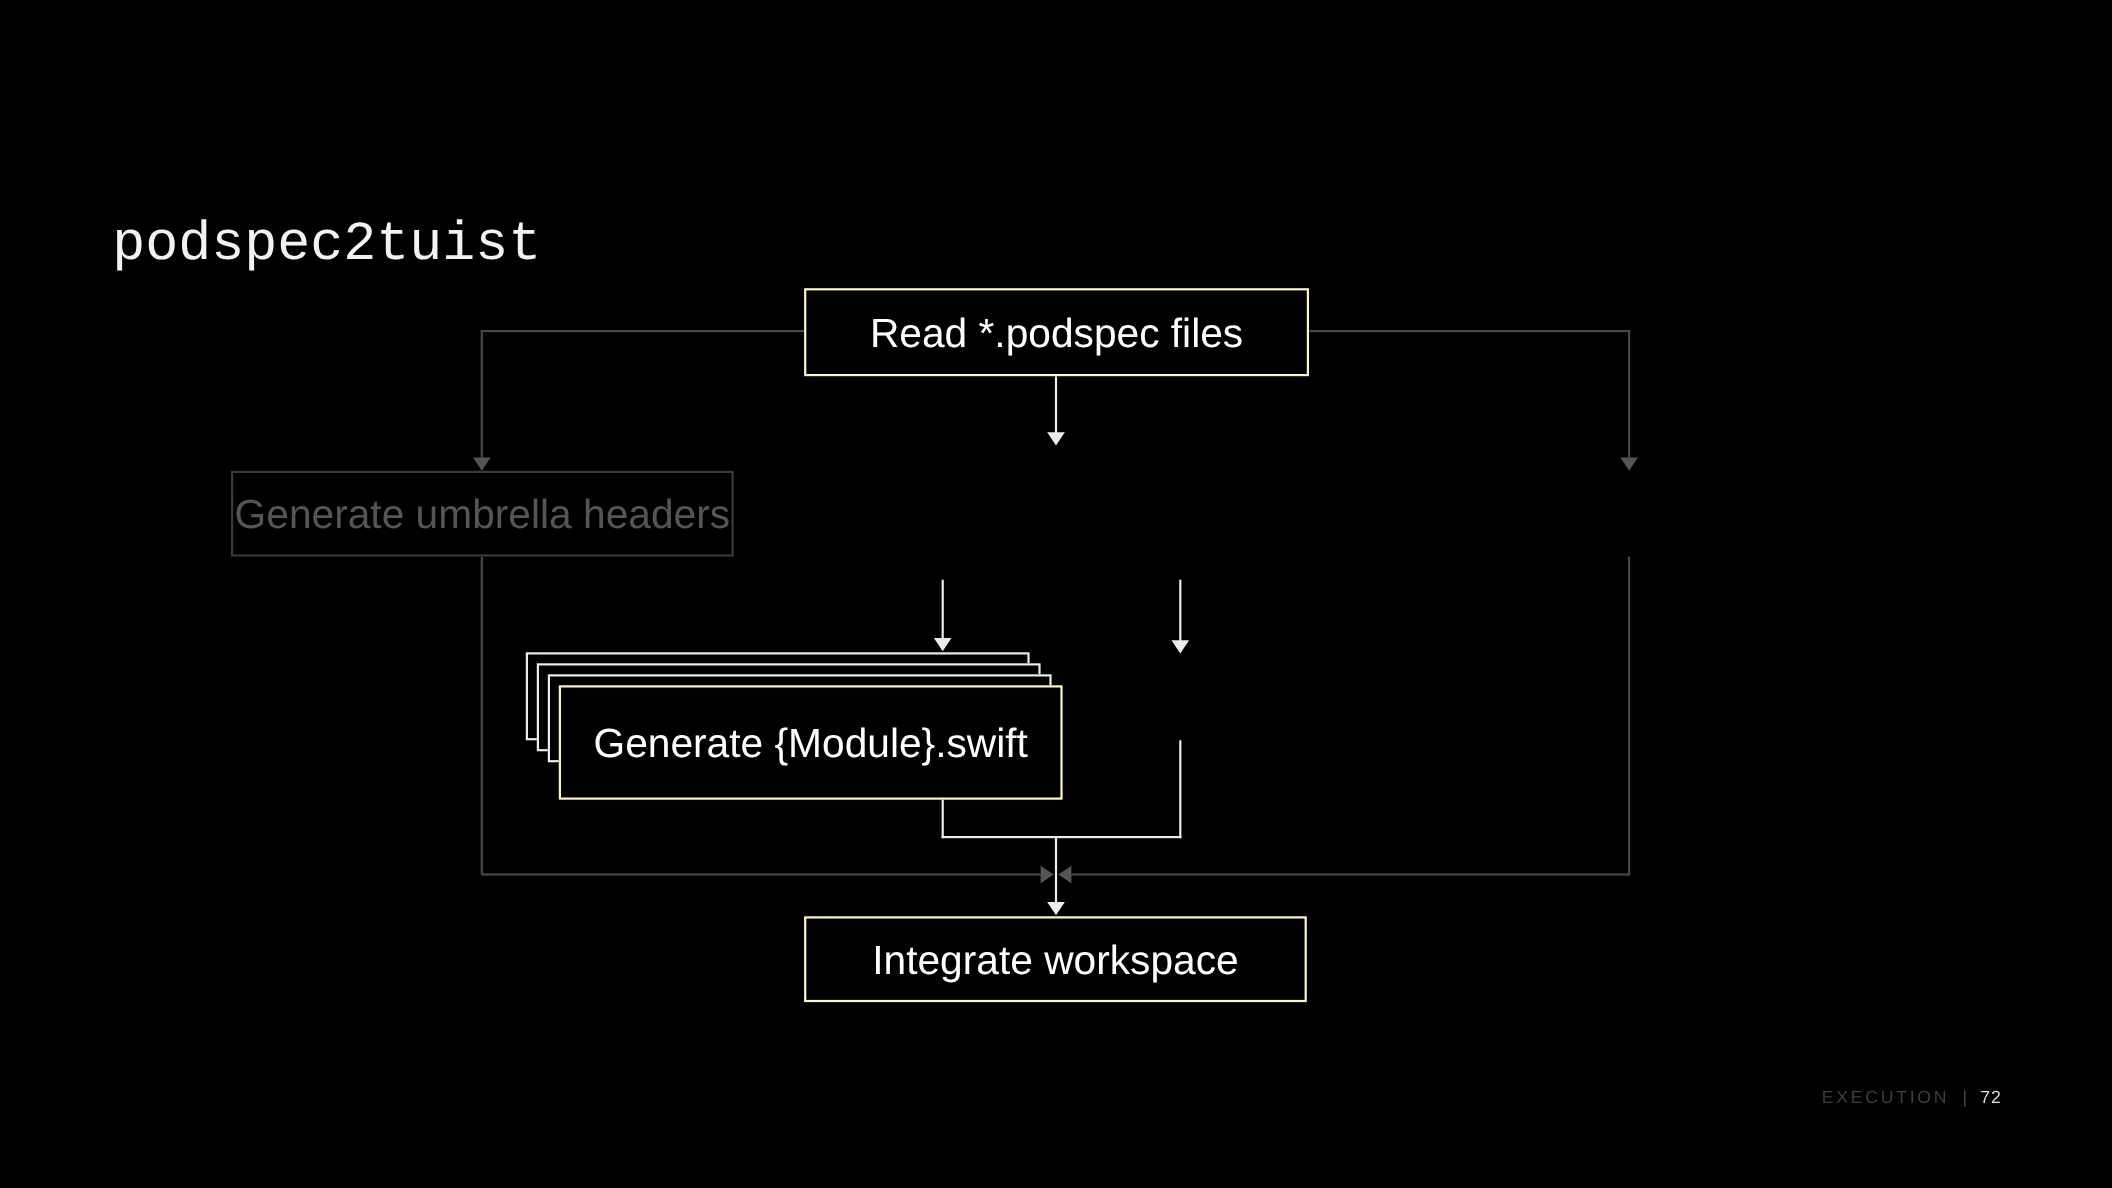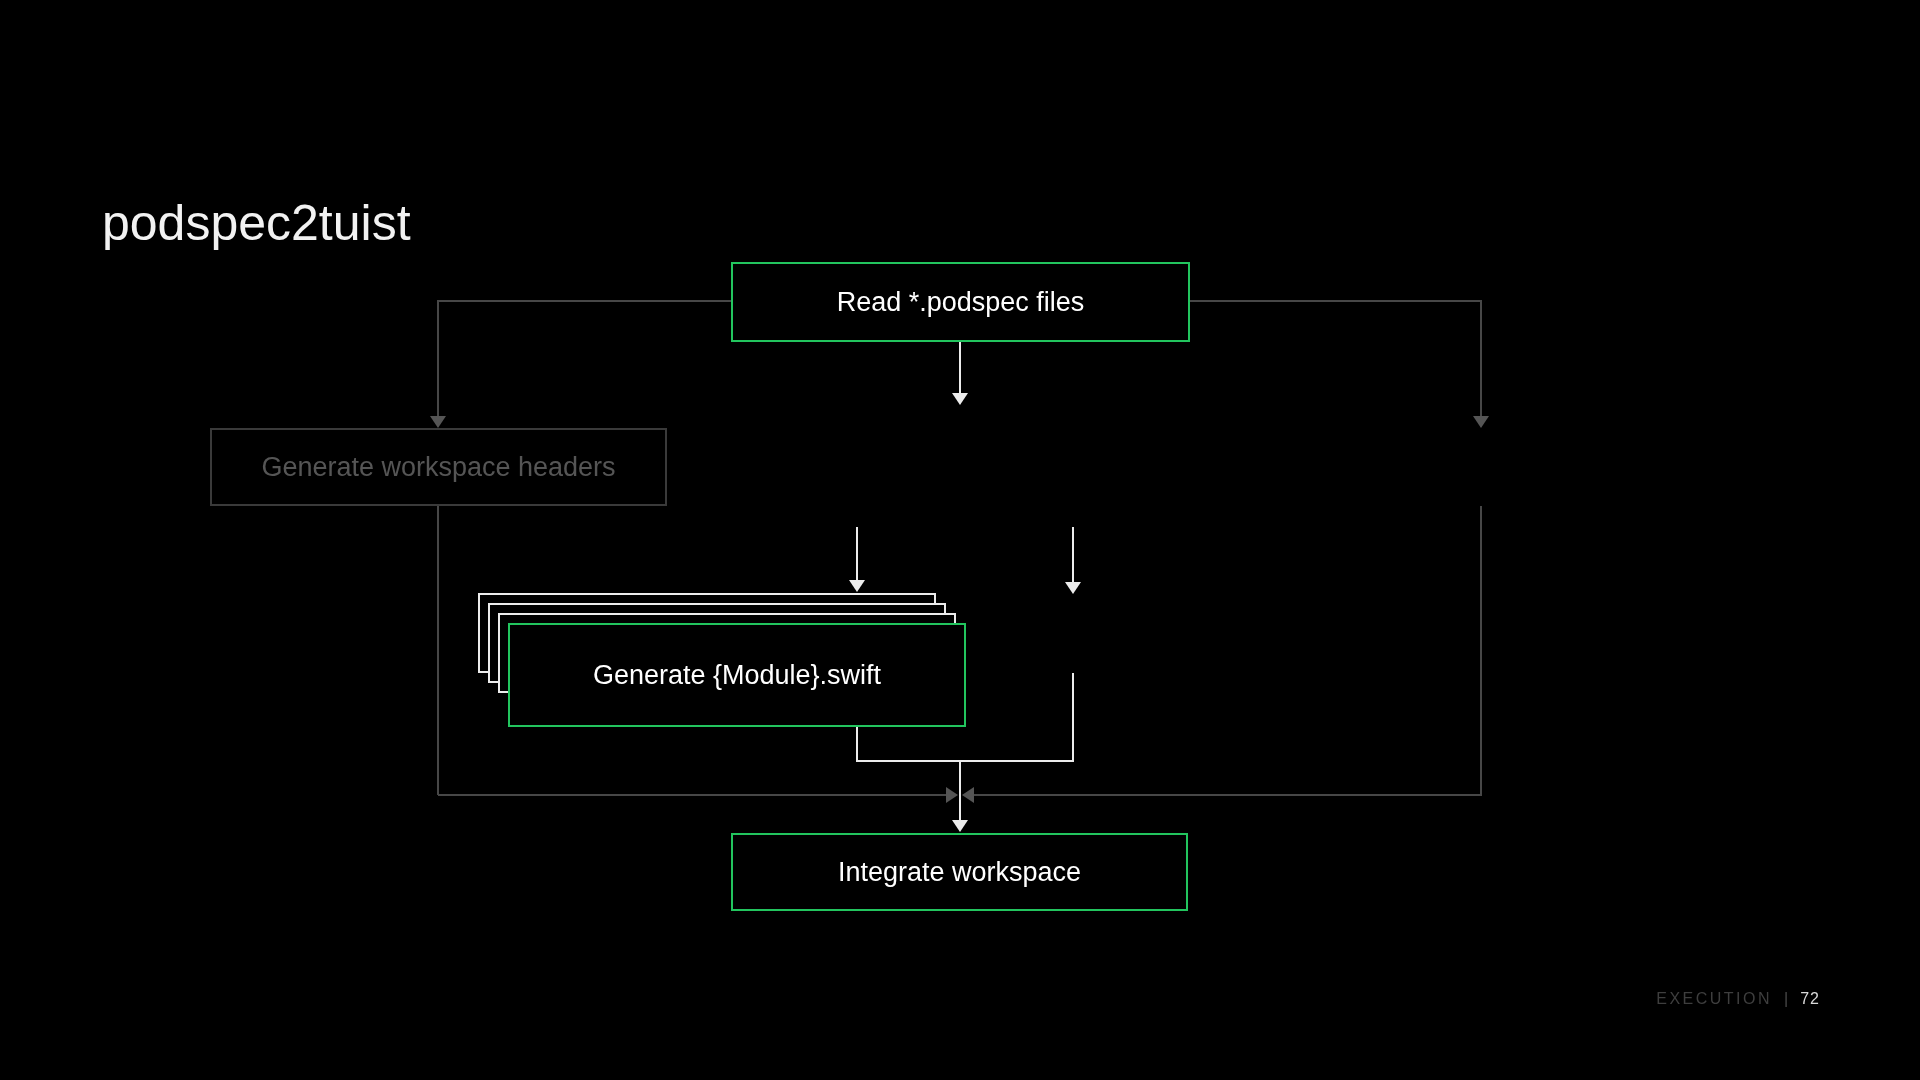--- a/index.html
+++ b/index.html
@@ -30,28 +30,29 @@
   }
   .subtitle {
     position: absolute;
     left: 102px;
     top: 198px;
     font-size: 50px;
     font-weight: 400;
     color: #f2f2f2;
     line-height: 1;
     white-space: nowrap;
+    font-family: Liberation Mono, monospace;
   }
   .node {
     position: absolute;
     box-sizing: border-box;
     background: #000;
-    border: 2px solid #22c55e;
+    border: 2px solid #fef9c3;
     color: #ffffff;
-    font-size: 27px;
+    font-size: 37px;
     line-height: 39px;
     display: flex;
     align-items: center;
     justify-content: center;
     text-align: center;
     white-space: pre-line;
   }
   .node.dim {
     border-color: #3a3a3a;
     color: #555555;
@@ -152,21 +153,21 @@
 
   <div class="line" style="left:959px; top:760px; width:2px; height:61px;"></div>
   <div class="arrow-down" style="left:952px; top:820px;"></div>
 
   <div class="node" style="left:731px; top:262px; width:459px; height:80px;">
     <span>Read *.podspec files</span>
   </div>
 
 
   <div class="node dim" style="left:210px; top:428px; width:457px; height:78px;">
-    <span>Generate workspace headers</span>
+    <span>Generate umbrella headers</span>
   </div>
 
 
   <div>
     <div class="stack-layer" style="left:478px; top:593px; width:458px; height:80px;"></div>
     <div class="stack-layer" style="left:488px; top:603px; width:458px; height:80px;"></div>
     <div class="stack-layer" style="left:498px; top:613px; width:458px; height:80px;"></div>
     <div class="node" style="left:508px; top:623px; width:458px; height:104px;">
       <span>Generate {Module}.swift</span>
     </div>

